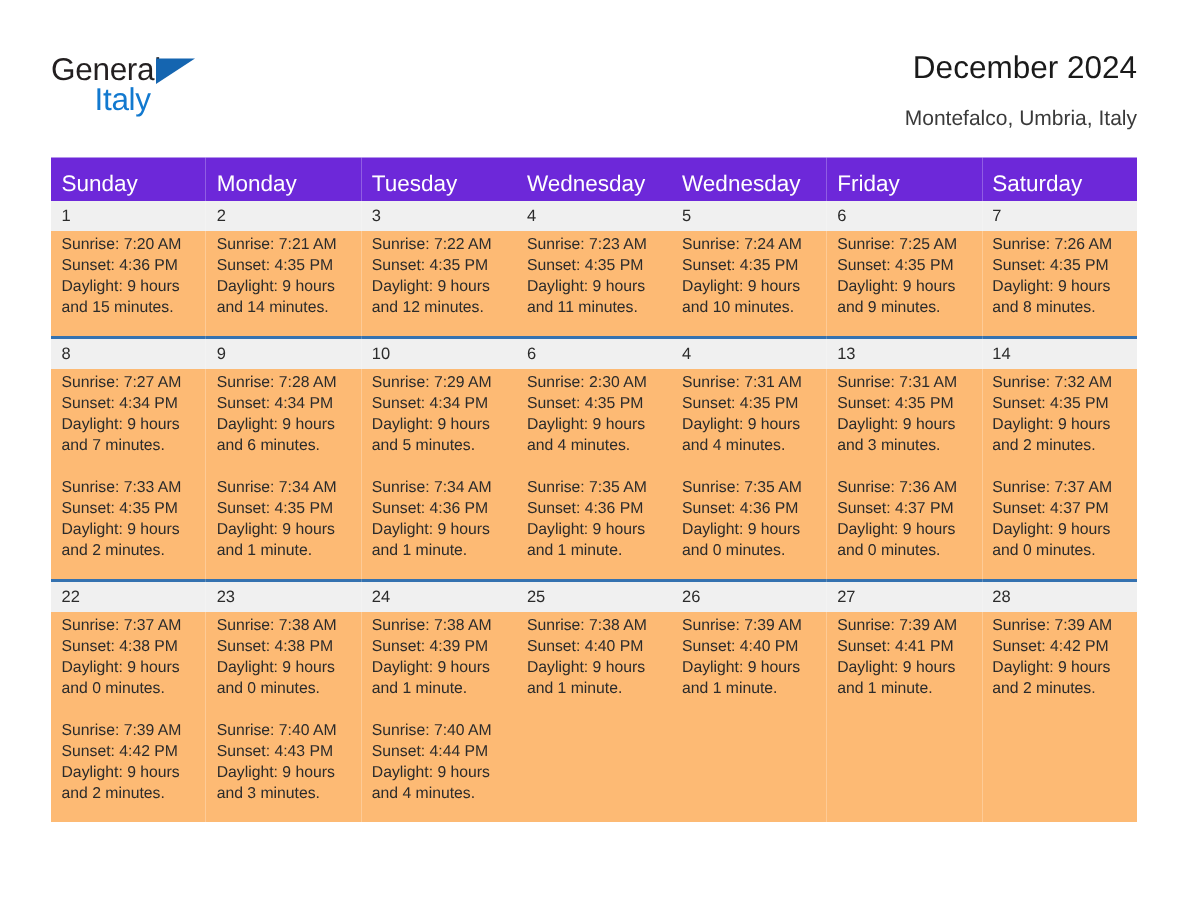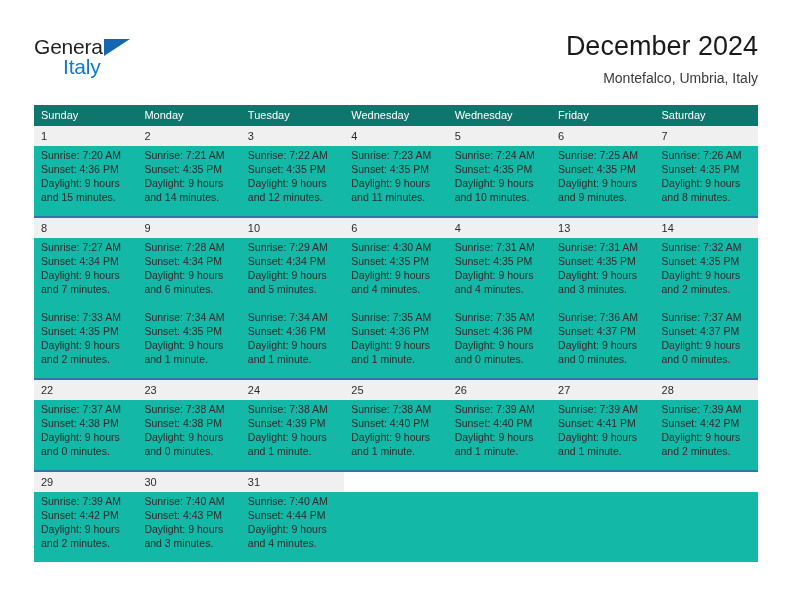--- a/index.html
+++ b/index.html
@@ -64,21 +64,21 @@
     line-height: 22px;
   }
 
   .title-wrap {
     position: absolute;
     right: 0;
     top: 0;
     text-align: right;
   }
   .cal-title {
-    font-size: 27px;
+    font-size: 21px;
     color: #1a1a1a;
     line-height: 36px;
     font-weight: normal;
     margin: 0;
     white-space: nowrap;
   }
   .cal-subtitle {
     font-size: 14px;
     color: #3a3a3a;
     line-height: 20px;
@@ -91,45 +91,45 @@
   .calendar {
     position: absolute;
     left: 34px;
     top: 105px;
     width: 724px;
     border-collapse: collapse;
     table-layout: fixed;
   }
 
   .dow-row th {
-    background: #0f766e;
+    background: #6d28d9;
     color: #ffffff;
-    font-size: 11px;
+    font-size: 15px;
     font-weight: normal;
     text-align: left;
-    padding: 4px 0 5px 7px;
+    padding: 12px 0 5px 7px;
     height: 21px;
     line-height: 12px;
     border: none;
   }
 
   .daynum-row td {
     background: #f0f0f0;
     border-top: 2px solid #3572b0;
     font-size: 11px;
     color: #2b2b2b;
     padding: 4px 0 3px 7px;
     line-height: 13px;
     vertical-align: top;
   }
   .daynum-row.first td { border-top: none; }
   .daynum-row td.empty { background: #ffffff; }
 
   .detail-row td {
-    background: #14b8a6;
+    background: #fdba74;
     font-size: 10.5px;
     color: #2b2b2b;
     padding: 2px 6px 12px 7px;
     line-height: 14px;
     vertical-align: top;
     height: 68px;
   }
 
   .detail-row td .line { display: block; white-space: nowrap; }
 </style>
@@ -243,21 +243,21 @@
           <span class="line">Daylight: 9 hours</span>
           <span class="line">and 6 minutes.</span>
         </td>
         <td>
           <span class="line">Sunrise: 7:29 AM</span>
           <span class="line">Sunset: 4:34 PM</span>
           <span class="line">Daylight: 9 hours</span>
           <span class="line">and 5 minutes.</span>
         </td>
         <td>
-          <span class="line">Sunrise: 4:30 AM</span>
+          <span class="line">Sunrise: 2:30 AM</span>
           <span class="line">Sunset: 4:35 PM</span>
           <span class="line">Daylight: 9 hours</span>
           <span class="line">and 4 minutes.</span>
         </td>
         <td>
           <span class="line">Sunrise: 7:31 AM</span>
           <span class="line">Sunset: 4:35 PM</span>
           <span class="line">Daylight: 9 hours</span>
           <span class="line">and 4 minutes.</span>
         </td>
@@ -367,29 +367,20 @@
           <span class="line">and 1 minute.</span>
         </td>
         <td>
           <span class="line">Sunrise: 7:39 AM</span>
           <span class="line">Sunset: 4:42 PM</span>
           <span class="line">Daylight: 9 hours</span>
           <span class="line">and 2 minutes.</span>
         </td>
       </tr>
 
-      <tr class="daynum-row">
-        <td>29</td>
-        <td>30</td>
-        <td>31</td>
-        <td class="empty"></td>
-        <td class="empty"></td>
-        <td class="empty"></td>
-        <td class="empty"></td>
-      </tr>
       <tr class="detail-row">
         <td>
           <span class="line">Sunrise: 7:39 AM</span>
           <span class="line">Sunset: 4:42 PM</span>
           <span class="line">Daylight: 9 hours</span>
           <span class="line">and 2 minutes.</span>
         </td>
         <td>
           <span class="line">Sunrise: 7:40 AM</span>
           <span class="line">Sunset: 4:43 PM</span>

